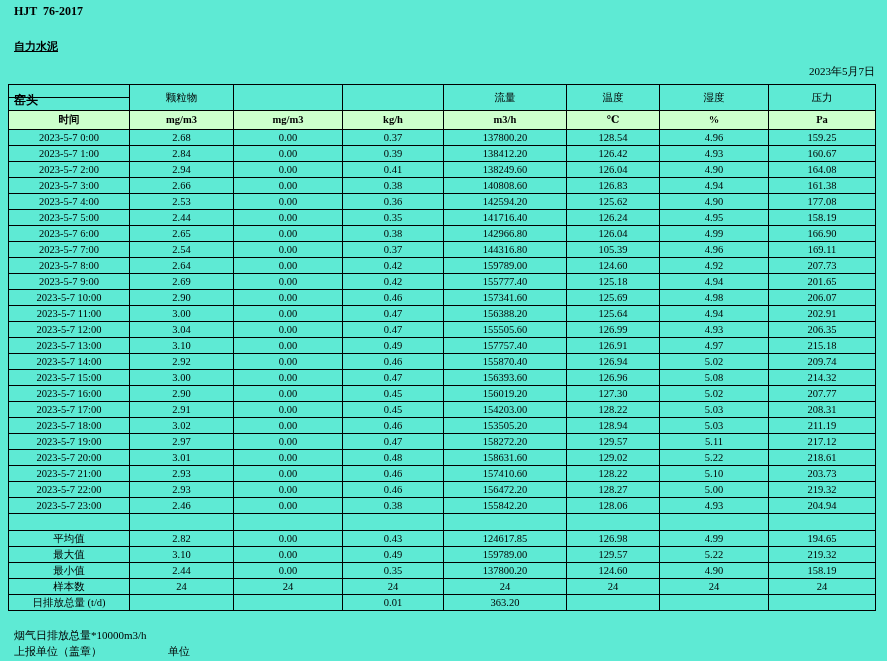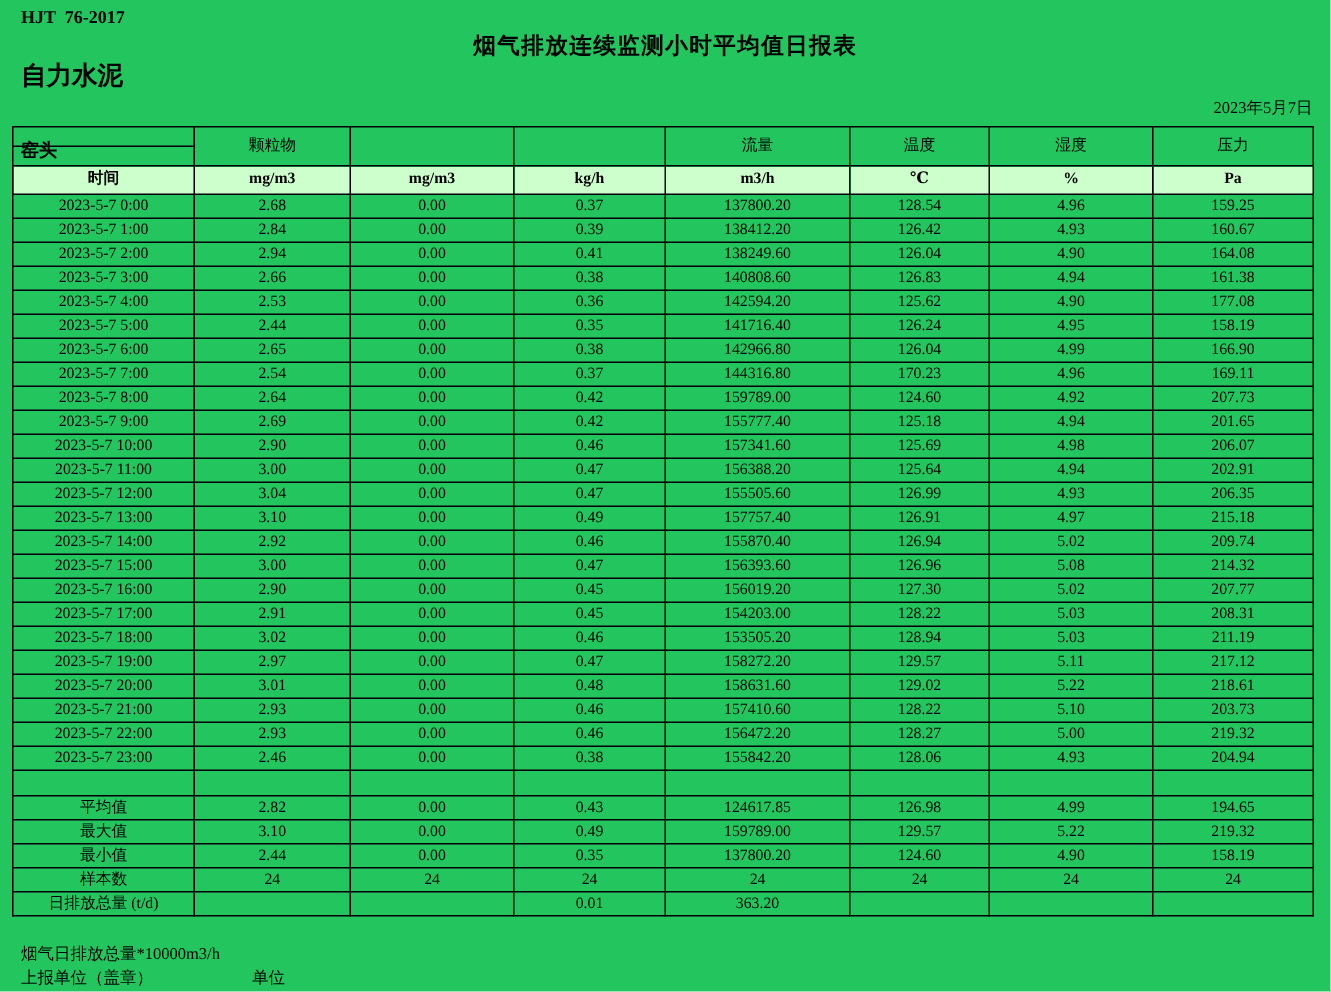--- a/index.html
+++ b/index.html
@@ -1,22 +1,22 @@
 <!DOCTYPE html>
 <html><head>
 <meta charset="utf-8">
 <style>
   html,body{margin:0;padding:0;background:#fff;}
   .page{
-    position:relative;width:887px;height:661px;background:#22c55e;
+    position:relative;width:887px;height:661px;background:#5eead4;
     font-family:"Liberation Serif","DejaVu Serif",serif;color:#000;overflow:hidden;
   }
   .std{position:absolute;left:14px;top:4px;font-weight:bold;font-size:12px;white-space:pre;}
   .title{position:absolute;left:0;right:0;top:21px;text-align:center;font-weight:bold;font-size:15px;letter-spacing:1px;}
-  .company{position:absolute;left:14px;top:39px;font-weight:bold;font-size:17px;}
+  .company{position:absolute;left:14px;top:39px;font-weight:bold;font-size:11px;text-decoration:underline;}
   .station{position:absolute;left:14px;top:56px;font-weight:bold;font-size:12px;margin-top:36px;}
   .date{position:absolute;right:12px;top:64px;font-size:11px;}
 
   table.report{
     position:absolute;left:8px;top:84px;width:867px;
     border-collapse:collapse;table-layout:fixed;
     font-size:10.5px;border:1.5px solid #000;
   }
   table.report th,table.report td{
     border:1px solid #000;padding:0;text-align:center;vertical-align:middle;
@@ -32,21 +32,20 @@
   .note{position:absolute;left:14px;top:628px;font-size:11px;text-align:center;}
   .report-unit{position:absolute;left:14px;top:644px;font-size:11px;}
   .unit-label{position:absolute;left:168px;top:644px;font-size:11px;}
 </style>
 </head>
 <body>
 
 <div class="page">
 
   <div class="std">HJT  76-2017</div>
-  <div class="title">烟气排放连续监测小时平均值日报表</div>
   <div class="company">自力水泥</div>
   <div class="station">窑头</div>
   <div class="date">2023年5月7日</div>
 
   <table class="report">
     <colgroup>
       <col style="width:121px">
         <col style="width:104px">
         <col style="width:109px">
         <col style="width:101px">
@@ -150,21 +149,21 @@
           <td>126.04</td>
           <td>4.99</td>
           <td>166.90</td>
         </tr>
         <tr>
           <td>2023-5-7 7:00</td>
           <td>2.54</td>
           <td>0.00</td>
           <td>0.37</td>
           <td>144316.80</td>
-          <td>170.23</td>
+          <td>105.39</td>
           <td>4.96</td>
           <td>169.11</td>
         </tr>
         <tr>
           <td>2023-5-7 8:00</td>
           <td>2.64</td>
           <td>0.00</td>
           <td>0.42</td>
           <td>159789.00</td>
           <td>124.60</td>

